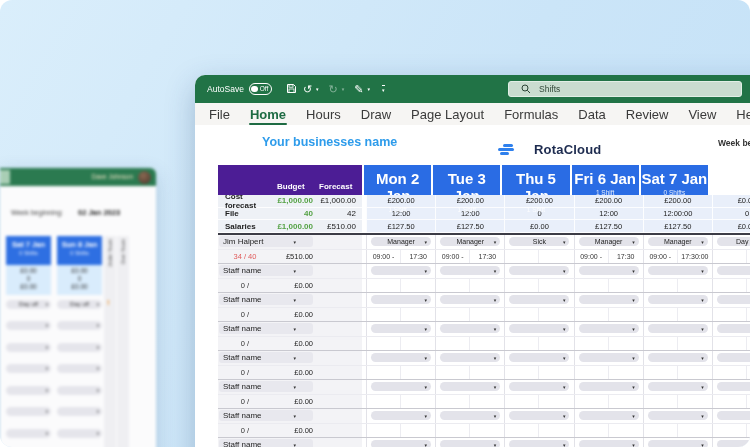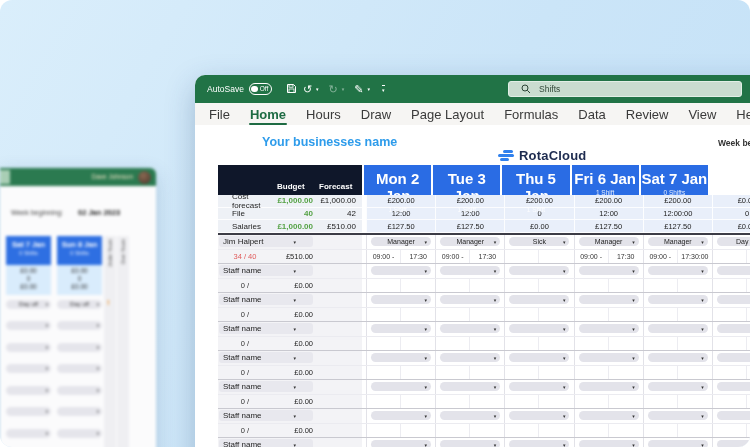--- a/index.html
+++ b/index.html
@@ -53,44 +53,44 @@
     border:1px solid #e2efe6;border-radius:3px;display:flex;align-items:center;padding-left:12px;box-sizing:border-box;gap:8px;}
   .search-text{font-size:8.5px;color:#33493a;}
 
   .ribbon{height:22px;background:#f6f5f3;display:flex;align-items:center;padding-left:4px;border-bottom:1px solid #e2e1df;}
   .tab{font-size:13px;color:#3a3a3a;padding:0 10px;height:100%;display:flex;align-items:center;position:relative;}
   .tab.active{color:#1e6b43;font-weight:bold;}
   .tab.active::after{content:"";position:absolute;left:9px;right:9px;bottom:0;height:2.5px;background:#1e6b43;border-radius:2px;}
 
   .sheet{position:absolute;top:50px;left:0;right:0;bottom:0;background:#fff;overflow:hidden;}
   .biz-name{position:absolute;left:23px;top:10px;font-size:12.5px;font-weight:bold;color:#2e9ceb;margin-left:44px;}
-  .logo{position:absolute;left:303px;top:23px;display:flex;align-items:center;gap:5px;}
+  .logo{position:absolute;left:303px;top:17px;display:flex;align-items:center;gap:20px;}
   .logo-bars{display:flex;flex-direction:column;gap:1.6px;width:16px;}
   .logo-bars i{display:block;height:2.6px;border-radius:2px;background:#2f80ed;}
   .logo-bars .b1{width:10px;margin-left:5px;}
   .logo-bars .b2{width:16px;}
   .logo-bars .b3{width:9px;margin-left:2px;}
   .logo-text{font-size:13px;font-weight:bold;color:#1d2b4f;letter-spacing:.2px;}
   .week-label{position:absolute;left:523px;top:13px;font-size:8.5px;font-weight:bold;color:#333;white-space:nowrap;}
 
   .rota{position:absolute;left:23px;top:40px;}
   .hrow{display:flex;height:30px;}
-  .head-left{width:144px;background:#0f172a;position:relative;color:#fff;}
+  .head-left{width:144px;background:#4c1d95;position:relative;color:#fff;}
   .hb{position:absolute;bottom:4px;font-size:8px;font-weight:bold;}
   .hb.budget{left:59px;}
   .hb.forecast{left:101px;}
   .head-day{width:67.2px;margin-left:2px;background:#2a6ce4;color:#fff;text-align:center;padding-top:5px;box-sizing:border-box;}
   .head-day:first-of-type{margin-left:4px;}
   .day-name{font-size:15px;font-weight:bold;}
   .day-shifts{font-size:6.5px;opacity:.88;margin-top:2px;}
 
   .summary-block{border-bottom:2px solid #3c3c46;}
   .sum-row{display:flex;height:12.7px;}
   .sum-left{width:144px;background:#eef1f6;display:flex;align-items:center;border-bottom:1px solid rgba(255,255,255,.85);box-sizing:border-box;}
-  .s-label{width:54px;padding-left:14px;font-size:8px;font-weight:normal;color:#1f1f1f;box-sizing:border-box;}
+  .s-label{width:54px;padding-left:7px;font-size:8px;font-weight:bold;color:#1f1f1f;box-sizing:border-box;}
   .s-budget{width:45px;text-align:right;padding-right:4px;font-size:8px;font-weight:bold;color:#55a245;box-sizing:border-box;}
   .s-fore{width:45px;text-align:right;padding-right:6px;font-size:8px;color:#222;box-sizing:border-box;}
   .gapcol{width:4px;}
   .sum-day{width:69.2px;background:#e9effa;font-size:7.5px;color:#222;display:flex;align-items:center;justify-content:center;
     border-left:1px solid rgba(255,255,255,.9);border-bottom:1px solid rgba(255,255,255,.85);box-sizing:border-box;}
 
   .name-row{display:flex;height:13.5px;border-top:1px solid #c9c9d0;}
   .staff:first-of-type .name-row{border-top:none;}
   .nr-left{width:144px;background:#f3f3f6;position:relative;}
   .name-pill{position:absolute;left:1px;top:1.3px;width:94px;height:10.8px;background:#e8e8ee;border-radius:3px;display:flex;align-items:center;}

